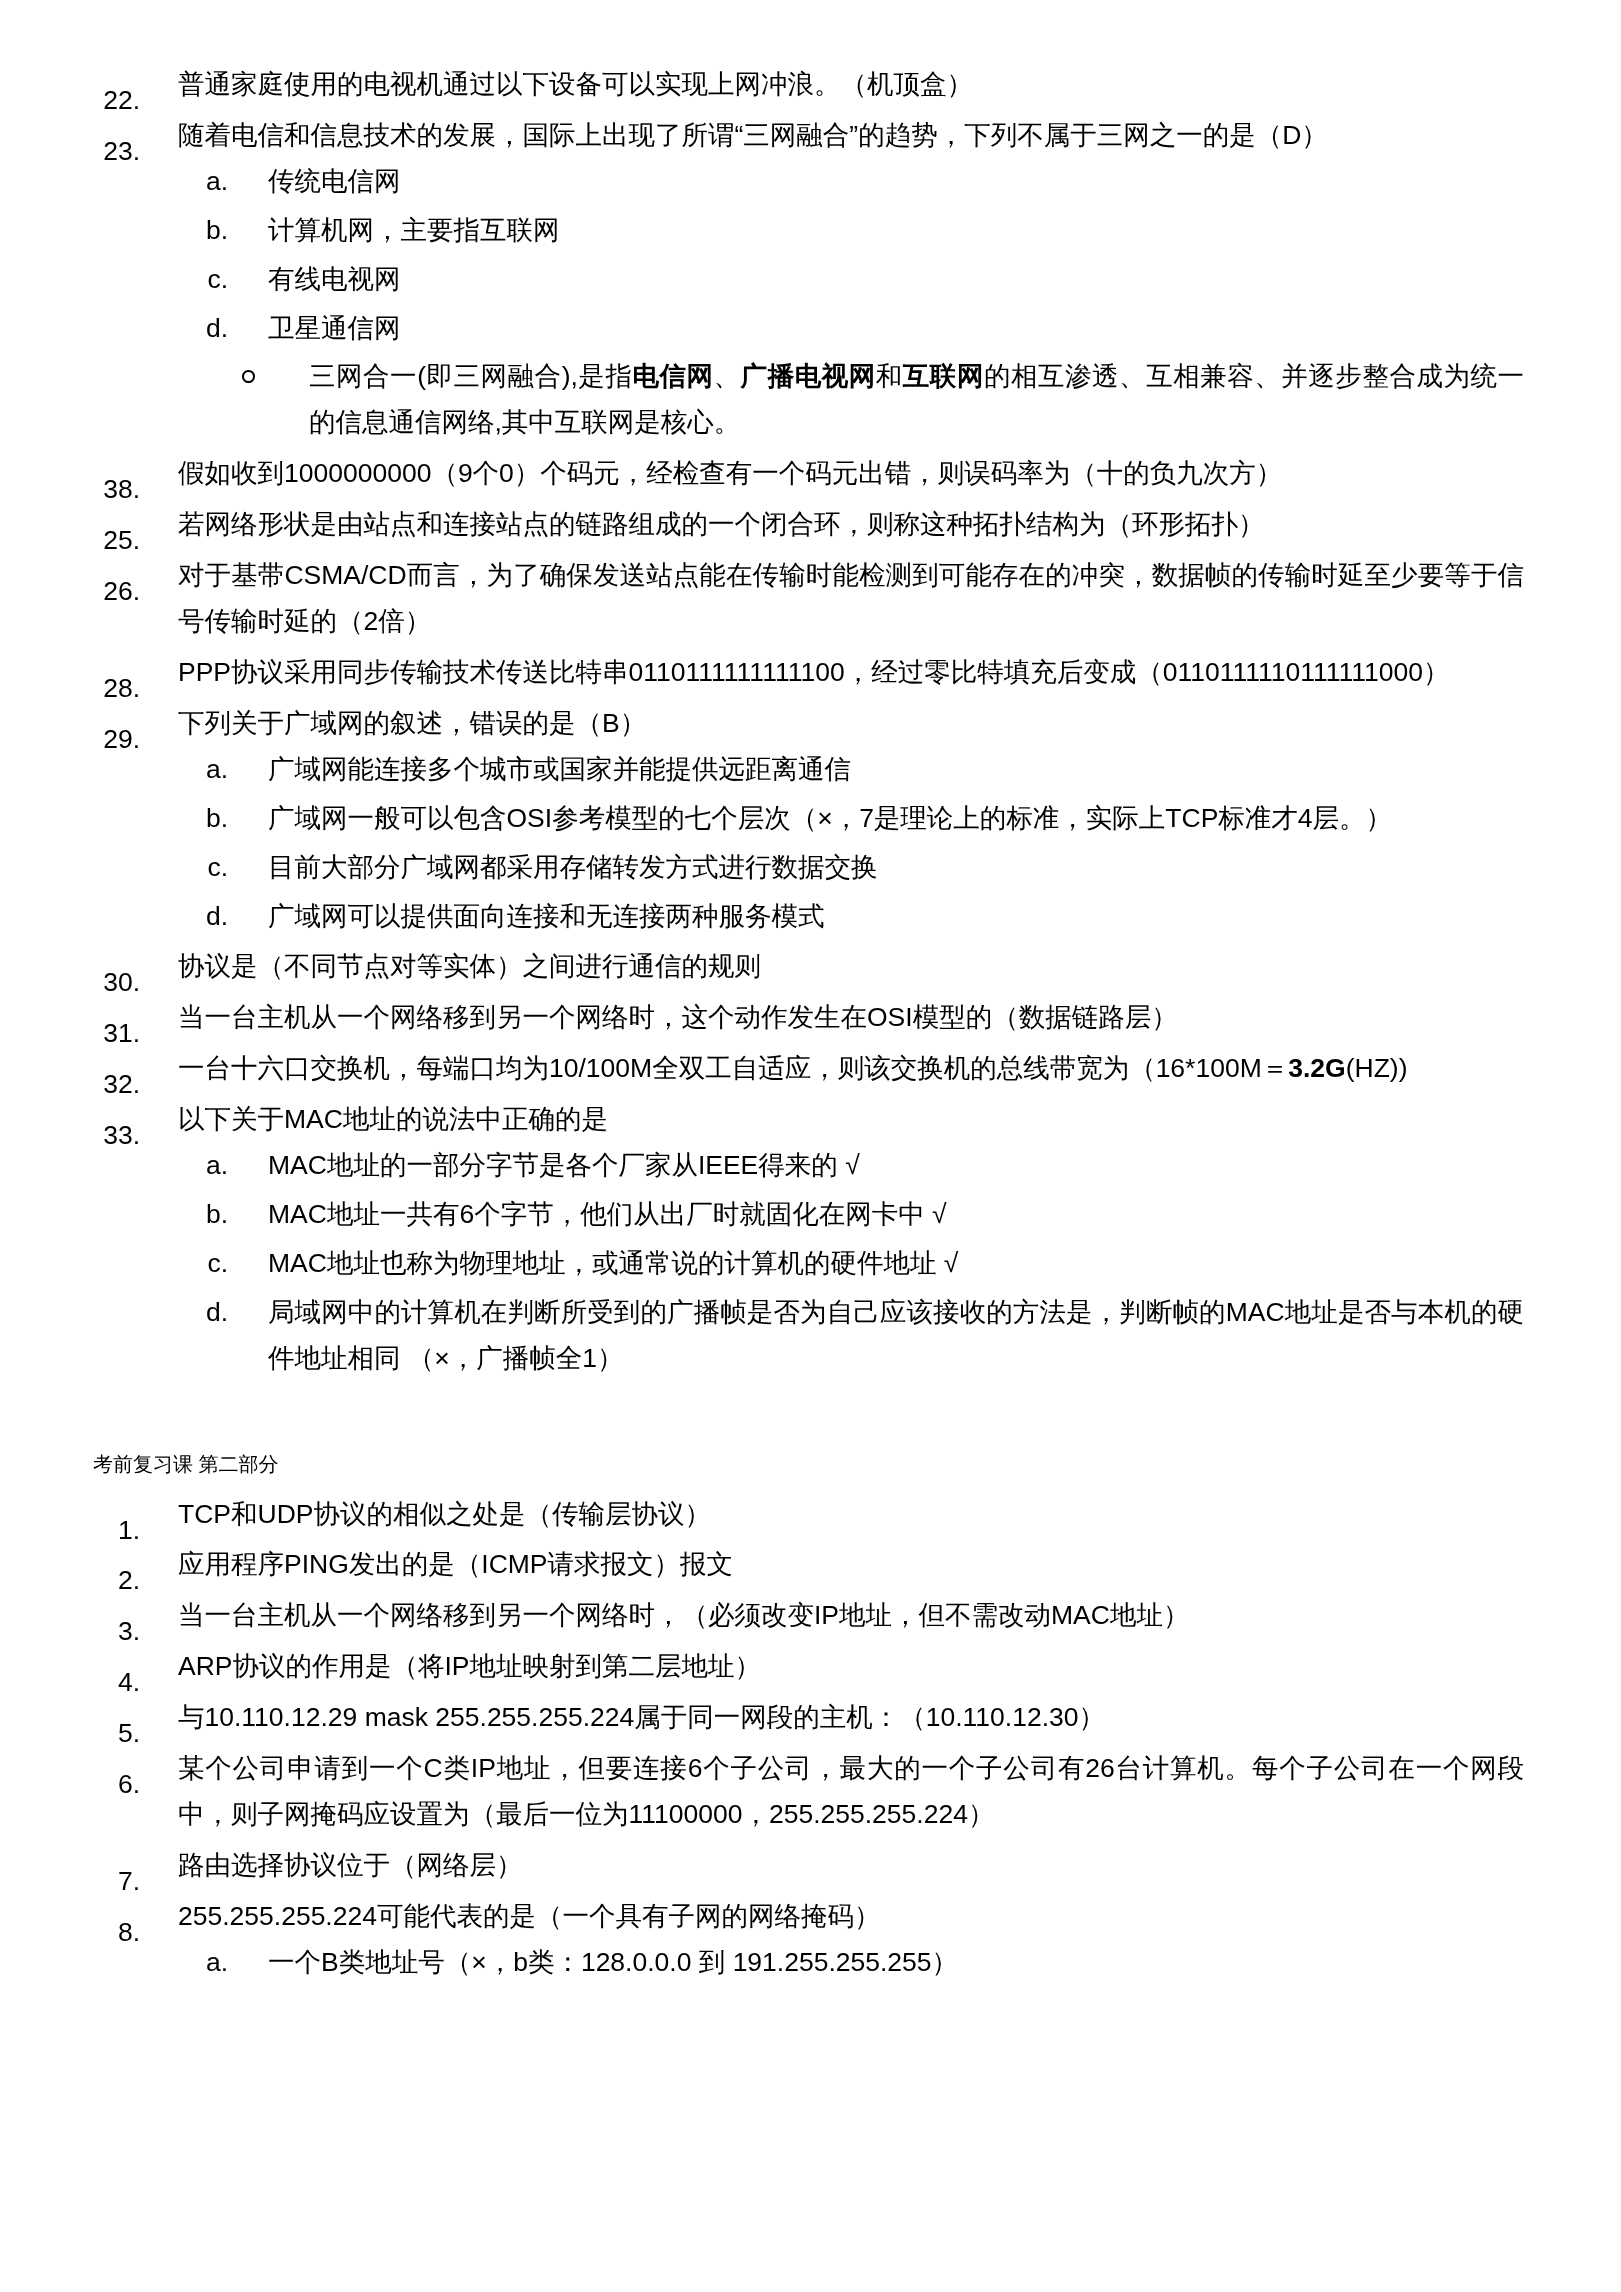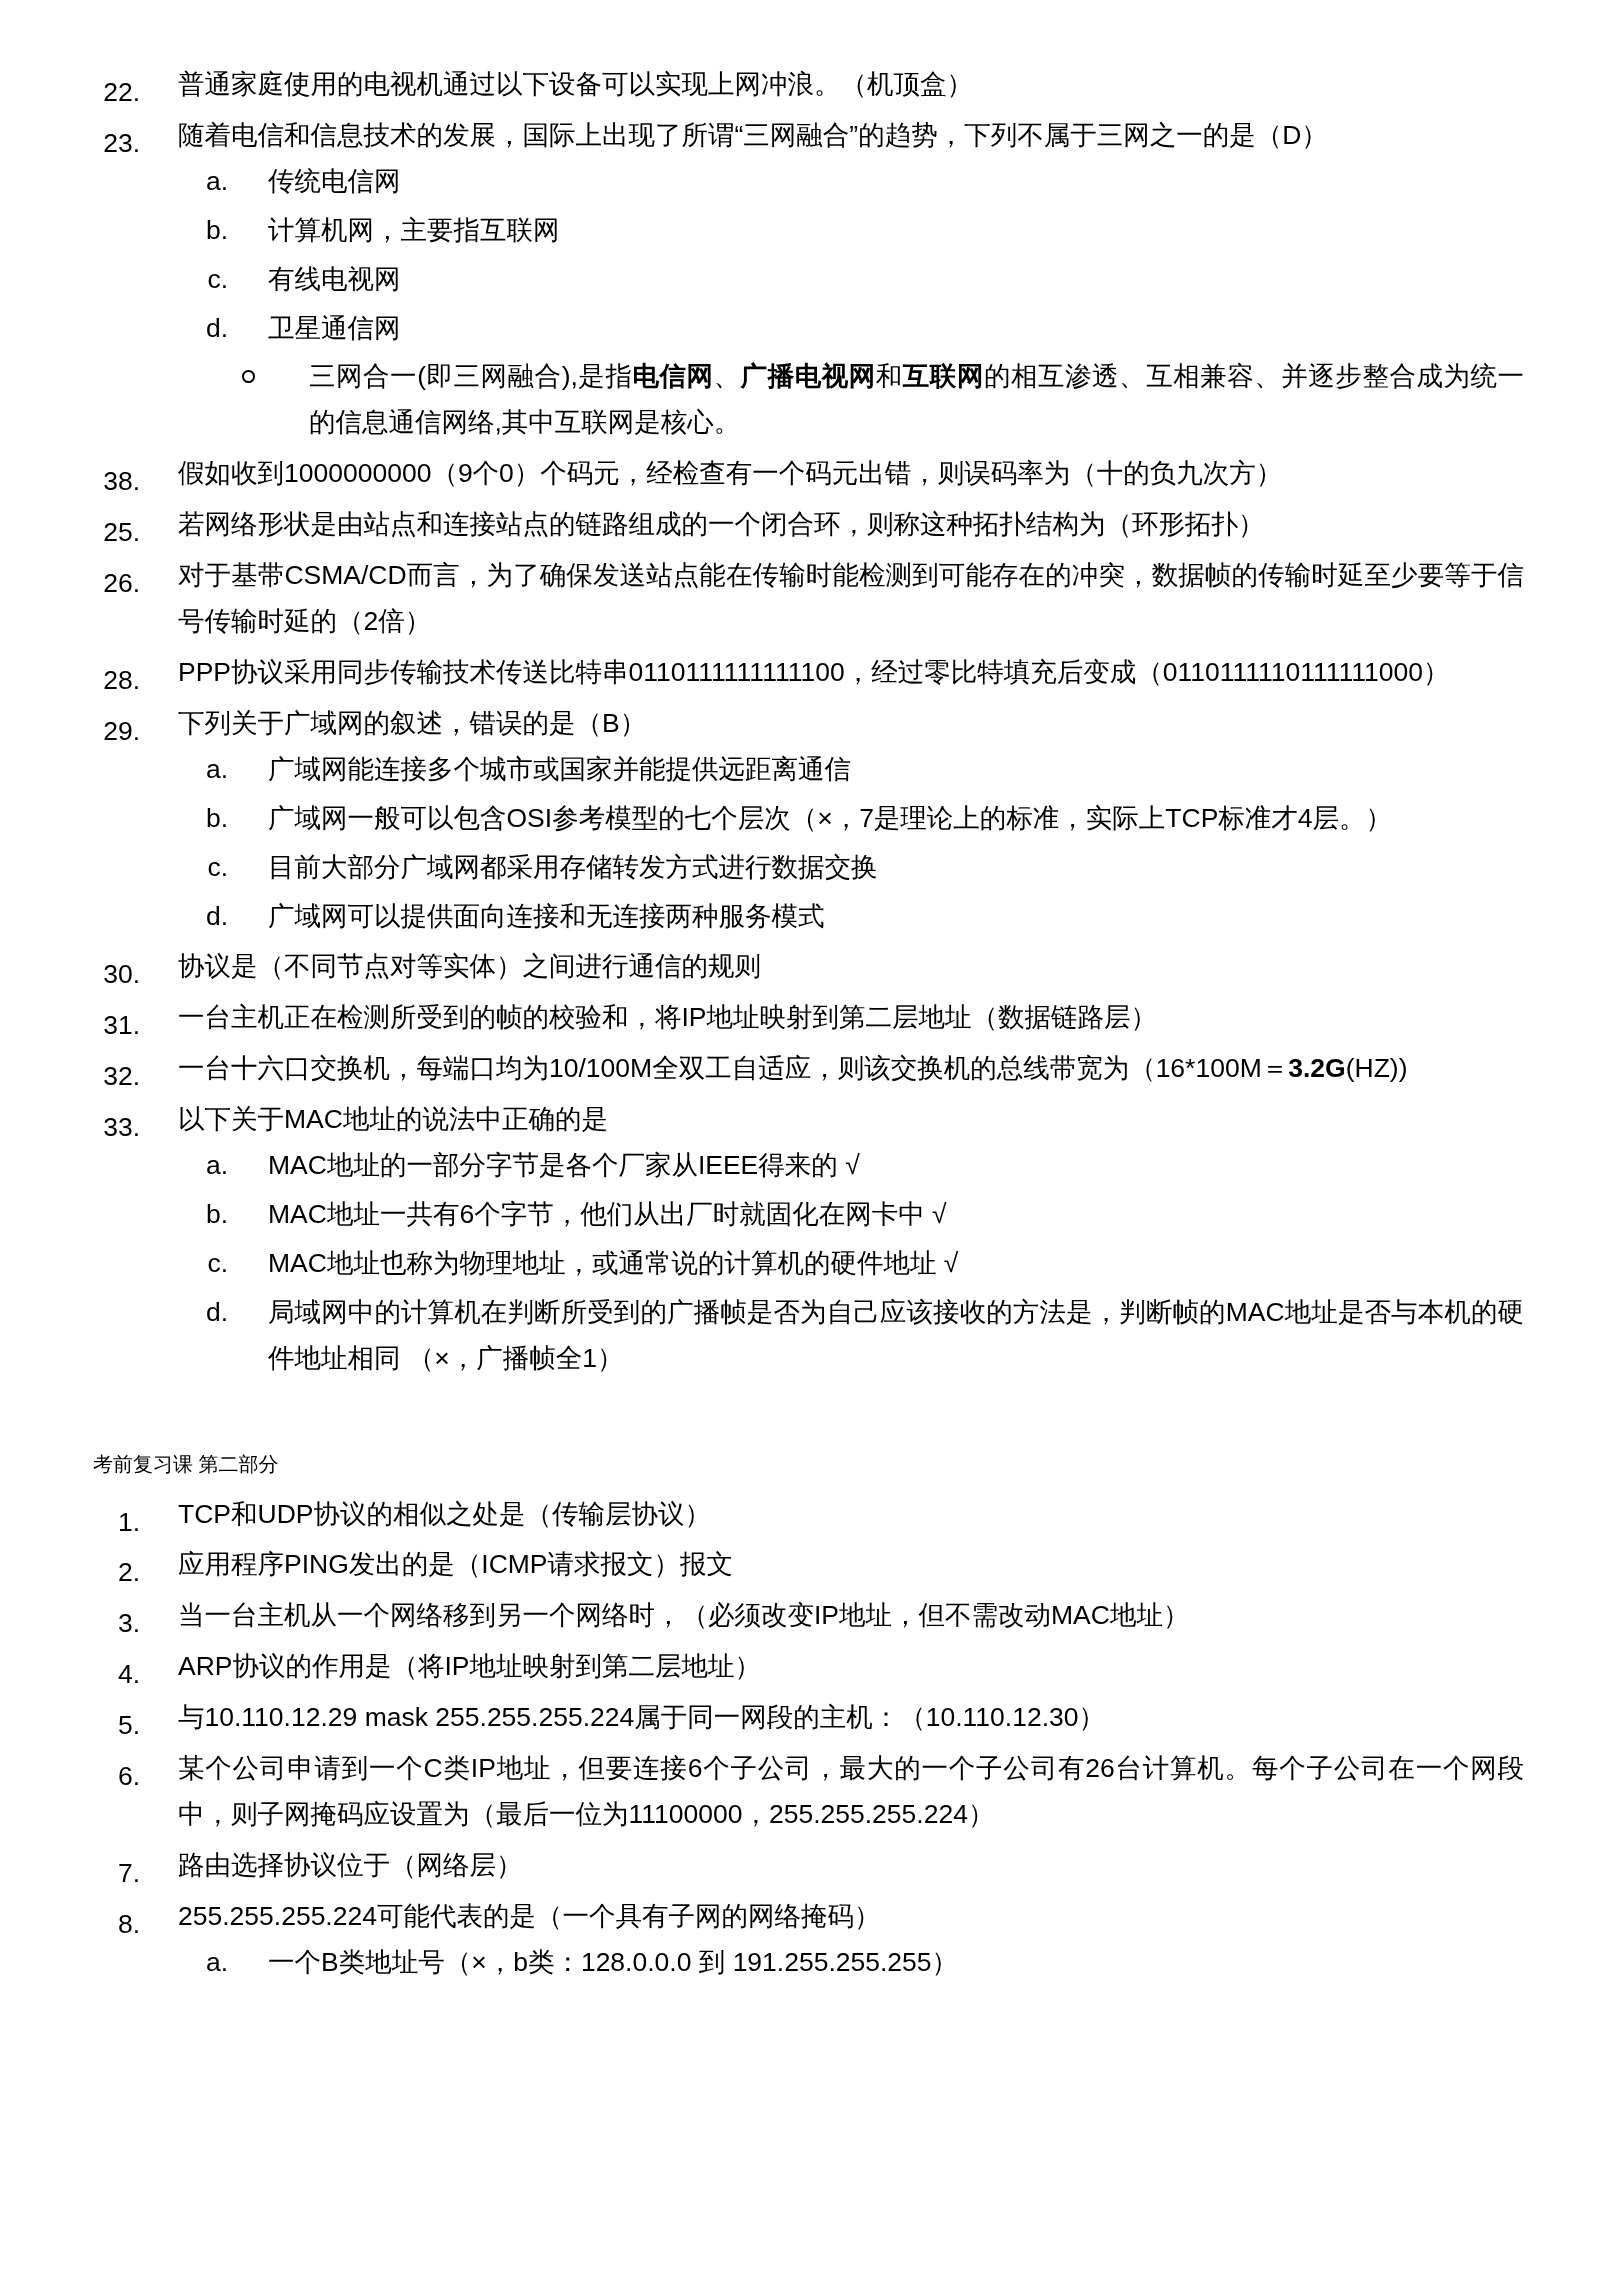--- a/index.html
+++ b/index.html
@@ -32,21 +32,21 @@
     padding: 0;
   }
   ol.lvl1 > li {
     position: relative;
     padding-left: 57px;
     margin: 0 0 4.9px 0;
   }
   ol.lvl1 > li > .marker {
     position: absolute;
     left: 0;
-    top: 8px;
+    top: 16px;
     width: 47px;
     text-align: right;
     font-size: 26.5px;
     line-height: 46px;
   }
   .txt {
     font-size: 26.5px;
     line-height: 46px;
     text-align: justify;
     text-justify: inter-ideograph;
@@ -198,21 +198,21 @@
         </ol>
       </li>
 
       <li>
         <span class="marker">30.</span>
         <div class="txt">协议是（不同节点对等实体）之间进行通信的规则</div>
       </li>
 
       <li>
         <span class="marker">31.</span>
-        <div class="txt">一台主机正在检测所受到的帧的校验和，将IP地址映射到第二层地址（数据链路层）</div>
+        <div class="txt">当一台主机从一个网络移到另一个网络时，这个动作发生在OSI模型的（数据链路层）</div>
       </li>
 
       <li>
         <span class="marker">32.</span>
         <div class="txt"><span>一台十六口交换机，每端口均为10/100M全双工自适应，则该交换机的总线带宽为（16*100M＝</span><b>3.2G</b><span>(HZ))</span></div>
       </li>
 
       <li>
         <span class="marker">33.</span>
         <div class="txt">以下关于MAC地址的说法中正确的是</div>

